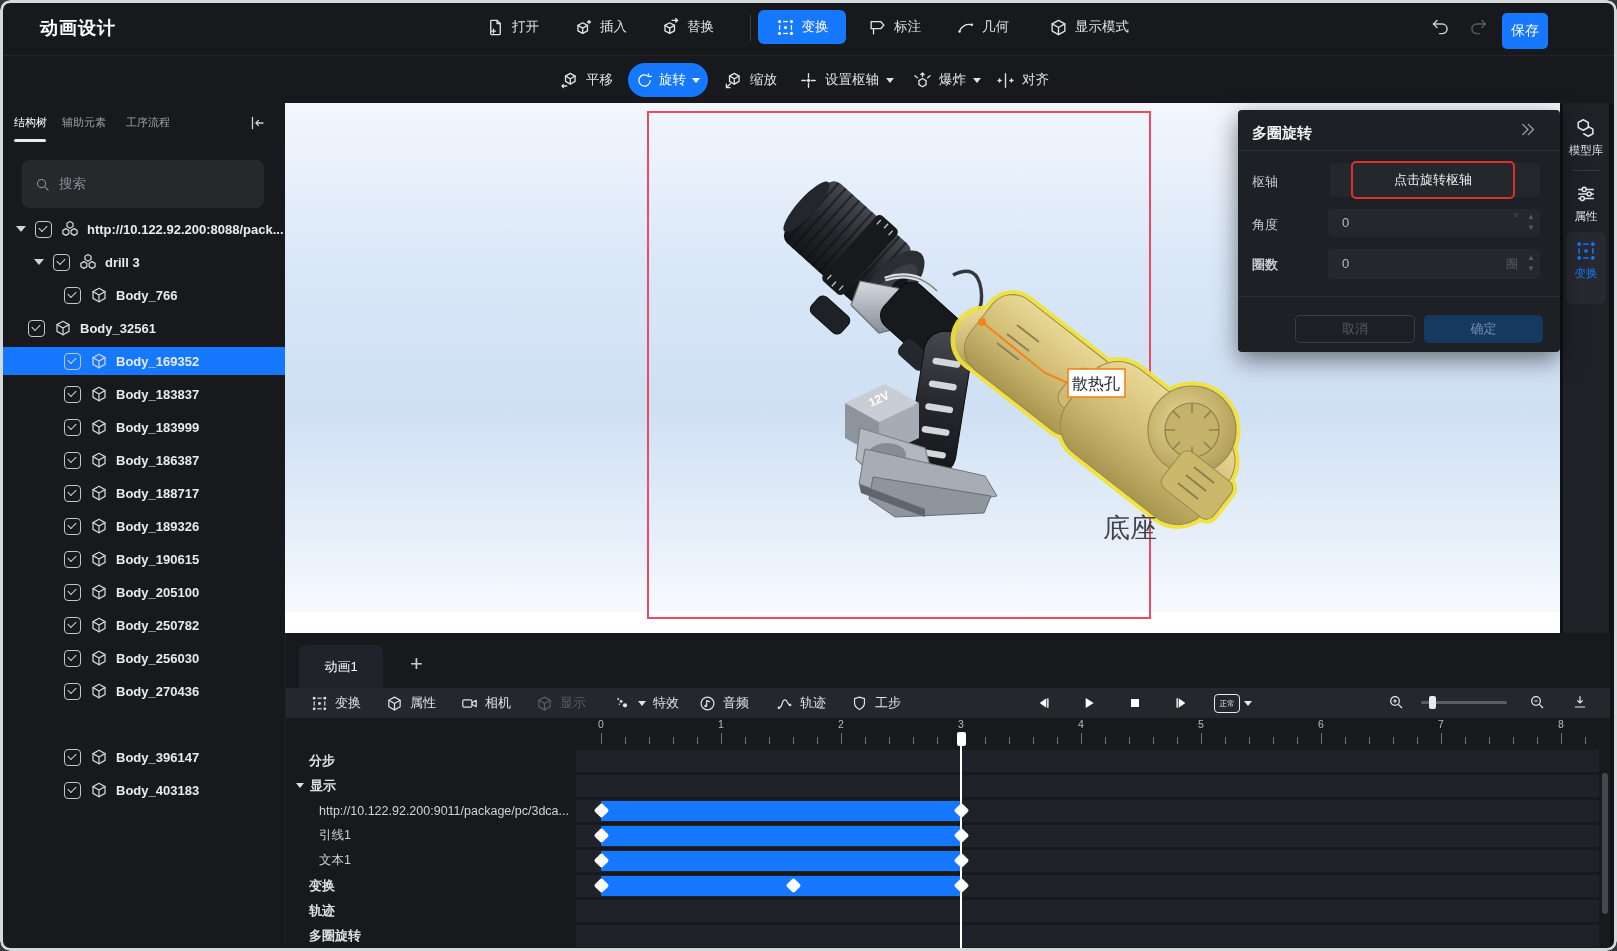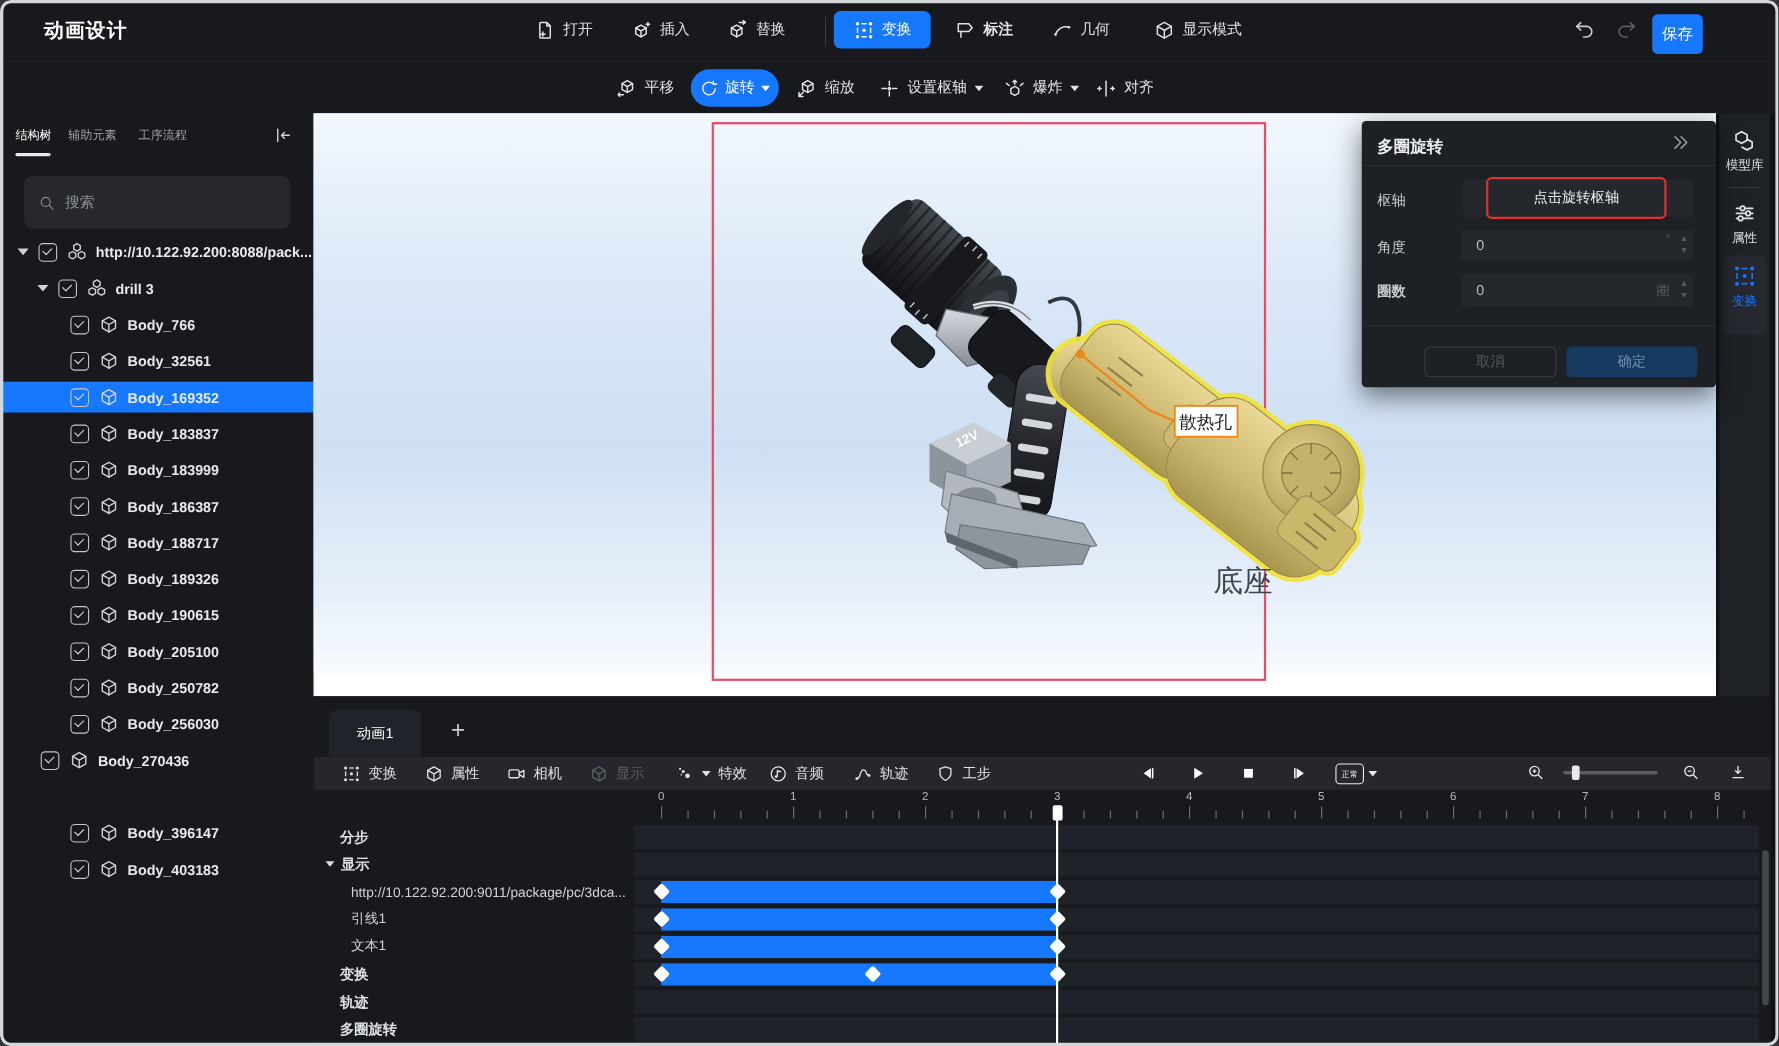--- a/index.html
+++ b/index.html
@@ -118,21 +118,21 @@
             <circle cx="12" cy="12" r="2"></circle>
             <rect x="9" y="3.7" width="6" height="1.6"></rect>
             <rect x="9" y="18.7" width="6" height="1.6"></rect>
             <rect x="3.7" y="9" width="1.6" height="6"></rect>
             <rect x="18.7" y="9" width="1.6" height="6"></rect>
           </g>
         </svg>
       <span>变换</span>
     </div>
 
-    <div class="abs menu-item" style="left:868px;font-weight:bold;">
+    <div class="abs menu-item" style="left:868px;">
       <svg class="ic" viewBox="0 0 24 24">
           <path d="M4 4.5h12l4 4.5-4 4.5H4z"></path>
           <path d="M7 13.5V20"></path>
         </svg>
       <span>标注</span>
     </div>
     <div class="abs menu-item" style="left:956px;">
       <svg class="ic" viewBox="0 0 24 24">
           <path d="M4.5 17A12.5 12.5 0 0 1 20 8.5"></path>
           <circle cx="4.5" cy="17" r="1.5" fill="currentColor" stroke="none"></circle>
@@ -259,21 +259,21 @@
         <div class="tree-row" style="top: 178px; padding-left: 64px;">
           <span class="cb"></span>
           <span style="color:#cfd3d8;display:flex;">
             <svg class="ic t-ic" viewBox="0 0 24 24">
               <path d="M12 3l8 4.5v9L12 21l-8-4.5v-9z"></path>
               <path d="M4 7.5l8 4.5 8-4.5M12 12v9"></path>
             </svg>
           </span>
           <span>Body_766</span>
         </div>
-        <div class="tree-row" style="top: 211px; padding-left: 64px;">
+        <div class="tree-row" style="top: 211px; padding-left: 28px;">
           <span class="cb"></span>
           <span style="color:#cfd3d8;display:flex;">
             <svg class="ic t-ic" viewBox="0 0 24 24">
               <path d="M12 3l8 4.5v9L12 21l-8-4.5v-9z"></path>
               <path d="M4 7.5l8 4.5 8-4.5M12 12v9"></path>
             </svg>
           </span>
           <span>Body_32561</span>
         </div>
         <div class="tree-row sel" style="top: 244px; padding-left: 64px;">
@@ -369,21 +369,21 @@
         <div class="tree-row" style="top: 541px; padding-left: 64px;">
           <span class="cb"></span>
           <span style="color:#cfd3d8;display:flex;">
             <svg class="ic t-ic" viewBox="0 0 24 24">
               <path d="M12 3l8 4.5v9L12 21l-8-4.5v-9z"></path>
               <path d="M4 7.5l8 4.5 8-4.5M12 12v9"></path>
             </svg>
           </span>
           <span>Body_256030</span>
         </div>
-        <div class="tree-row" style="top: 574px; padding-left: 37px;">
+        <div class="tree-row" style="top: 574px; padding-left: 64px;">
           <span class="cb"></span>
           <span style="color:#cfd3d8;display:flex;">
             <svg class="ic t-ic" viewBox="0 0 24 24">
               <path d="M12 3l8 4.5v9L12 21l-8-4.5v-9z"></path>
               <path d="M4 7.5l8 4.5 8-4.5M12 12v9"></path>
             </svg>
           </span>
           <span>Body_270436</span>
         </div>
         <div class="tree-row" style="top: 640px; padding-left: 64px;">

